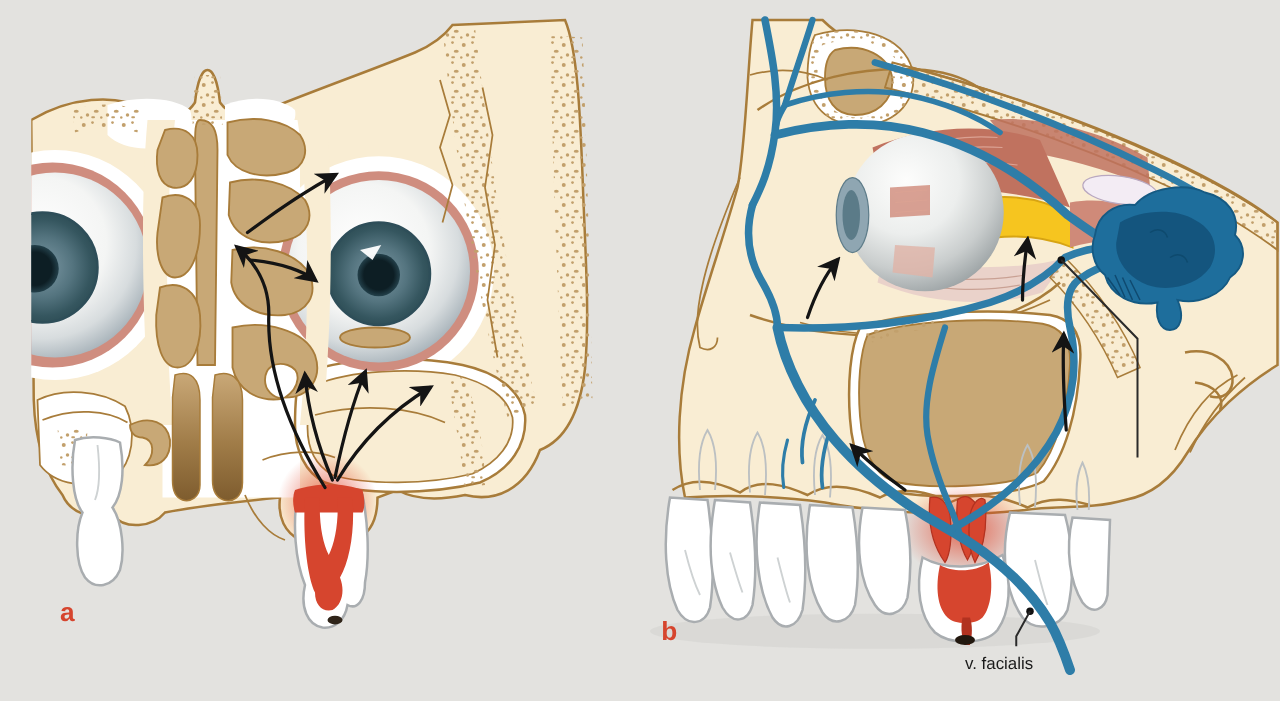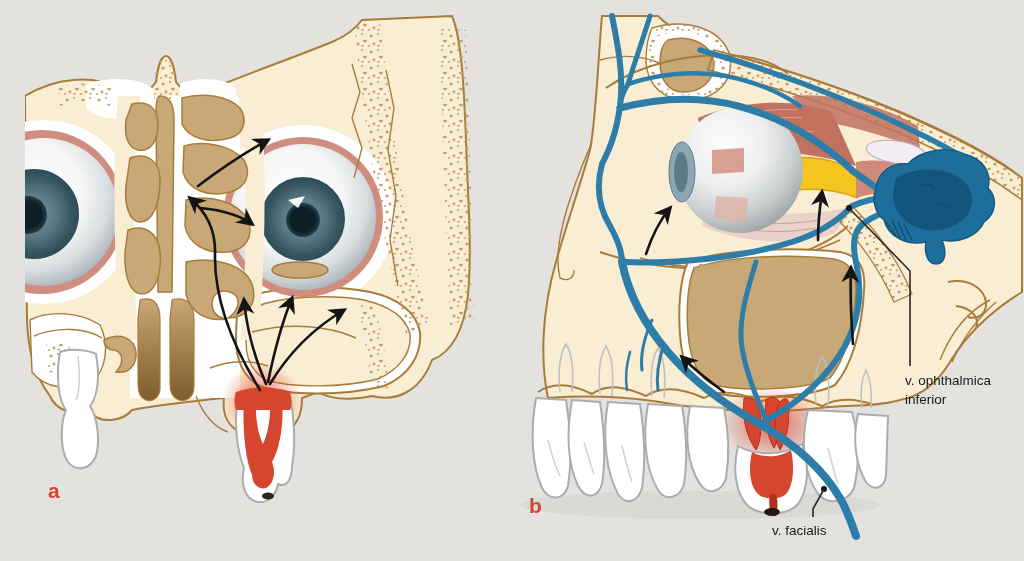--- a/index.html
+++ b/index.html
@@ -305,18 +305,14 @@
       <circle cx="849" cy="208" r="3" fill="#111"></circle>
       <path class="pointer" d="M849,208 L910,271 L910,366"></path>
       <circle cx="824" cy="489" r="3" fill="#111"></circle>
       <path class="pointer" d="M824,489 L813,509 L813,517"></path>
     </g>
   </g>
 </svg>
 
 <div class="panel-letter" style="left:48px;top:479px;">a</div>
 <div class="panel-letter" style="left:529px;top:494px;">b</div>
-<div class="anat-label" style="left:905px;top:371px;width:115px;">
-  <div>v. ophthalmica</div>
-  <div>inferior</div>
-</div>
 <div class="anat-label" style="left:772px;top:521px;">v. facialis</div>
 </div>
 
 </body></html>

